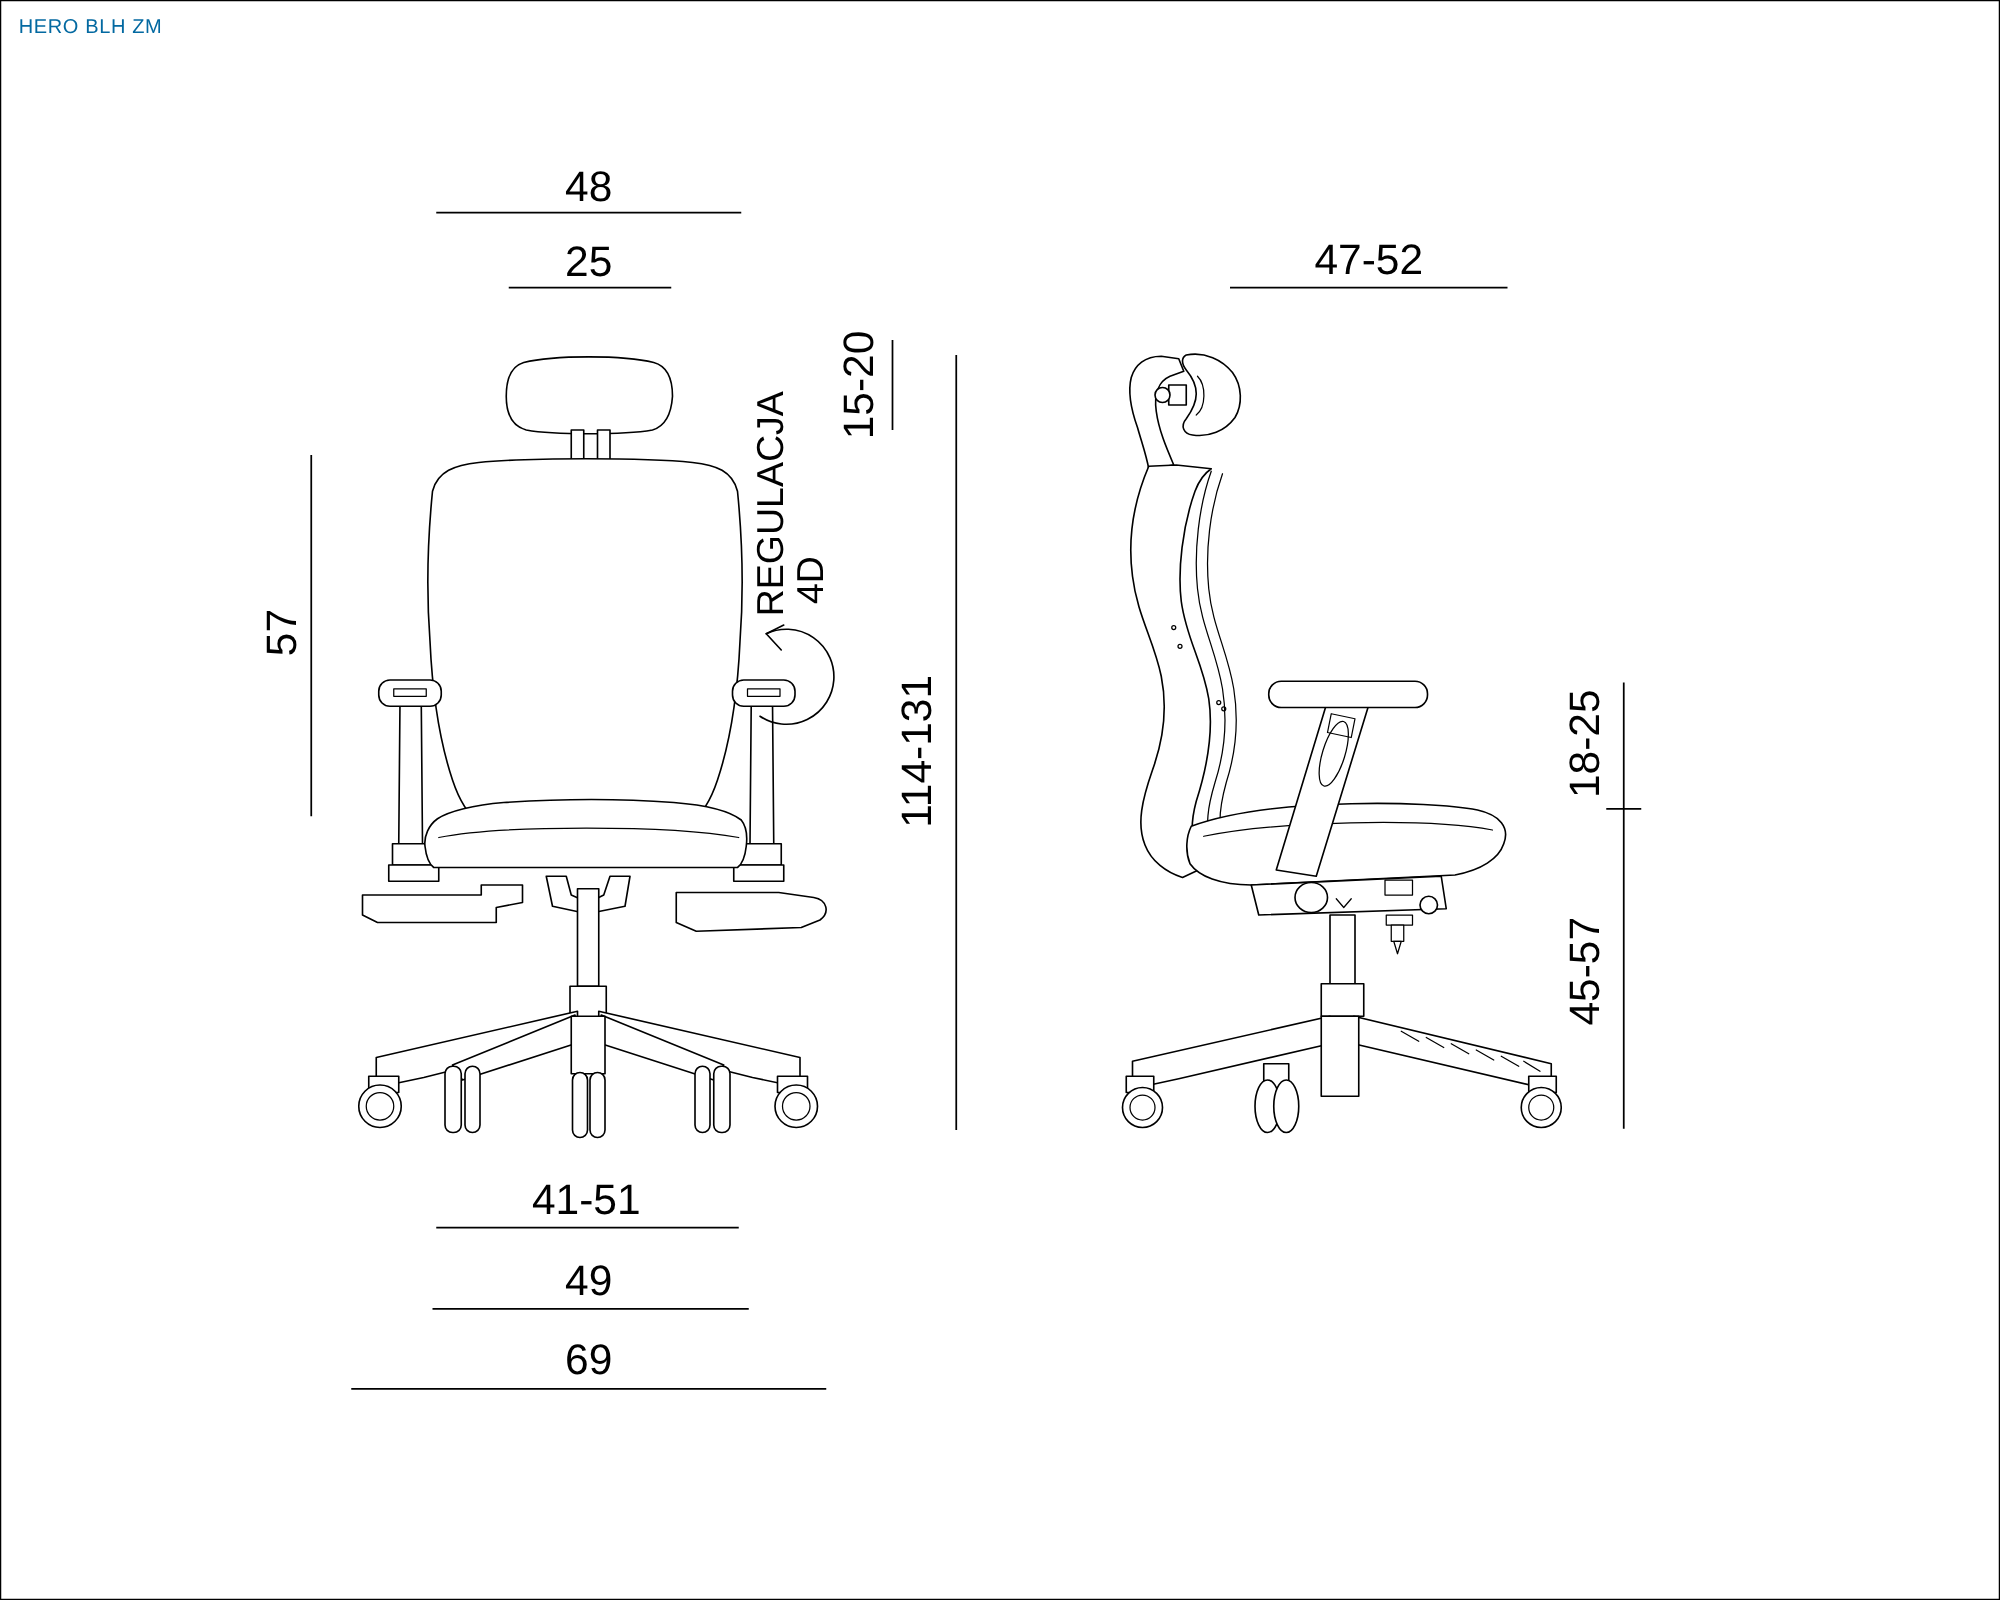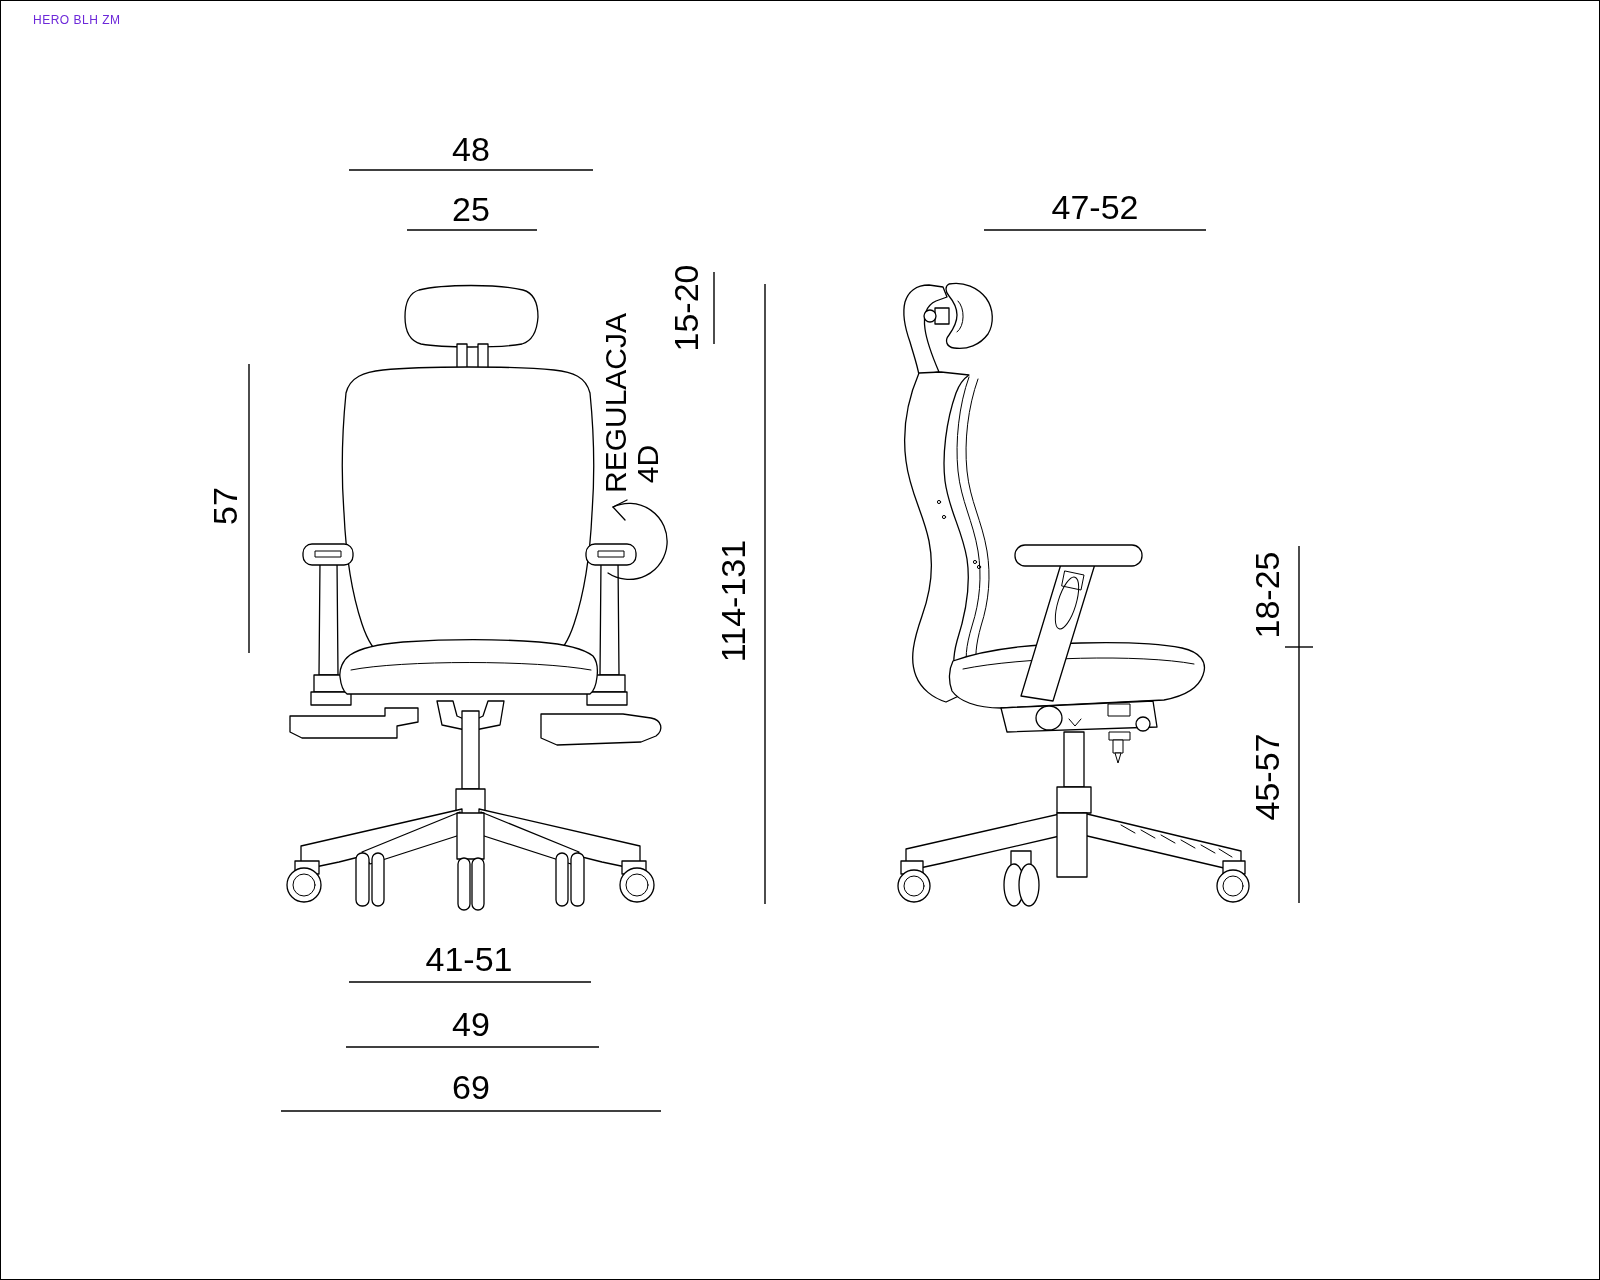--- a/index.html
+++ b/index.html
@@ -6,22 +6,22 @@
   .page{
     position:relative;
     width:1600px;height:1280px;
     background:#ffffff;
     border:1px solid #000;
     box-sizing:border-box;
     font-family:"Liberation Sans", sans-serif;
     overflow:hidden;
   }
   .title{
-    position:absolute;left:32px;top:12px;
-    font-size:12px;color:#6d28d9;letter-spacing:.5px;
+    position:absolute;left:14px;top:12px;
+    font-size:16px;color:#0369a1;letter-spacing:.5px;
   }
   svg{position:absolute;left:0;top:0;}
   .ln{fill:none;stroke:#000;stroke-width:1.3;stroke-linejoin:round;stroke-linecap:round;}
   .fw{fill:#fff;stroke:#000;stroke-width:1.3;stroke-linejoin:round;}
   .thin{stroke-width:1;}
   .dim{font-family:"Liberation Sans",sans-serif;font-size:34px;fill:#000;}
   .ann{font-family:"Liberation Sans",sans-serif;font-size:30px;fill:#000;}
   .dl{stroke:#000;stroke-width:1.4;}
 </style>
 </head>

